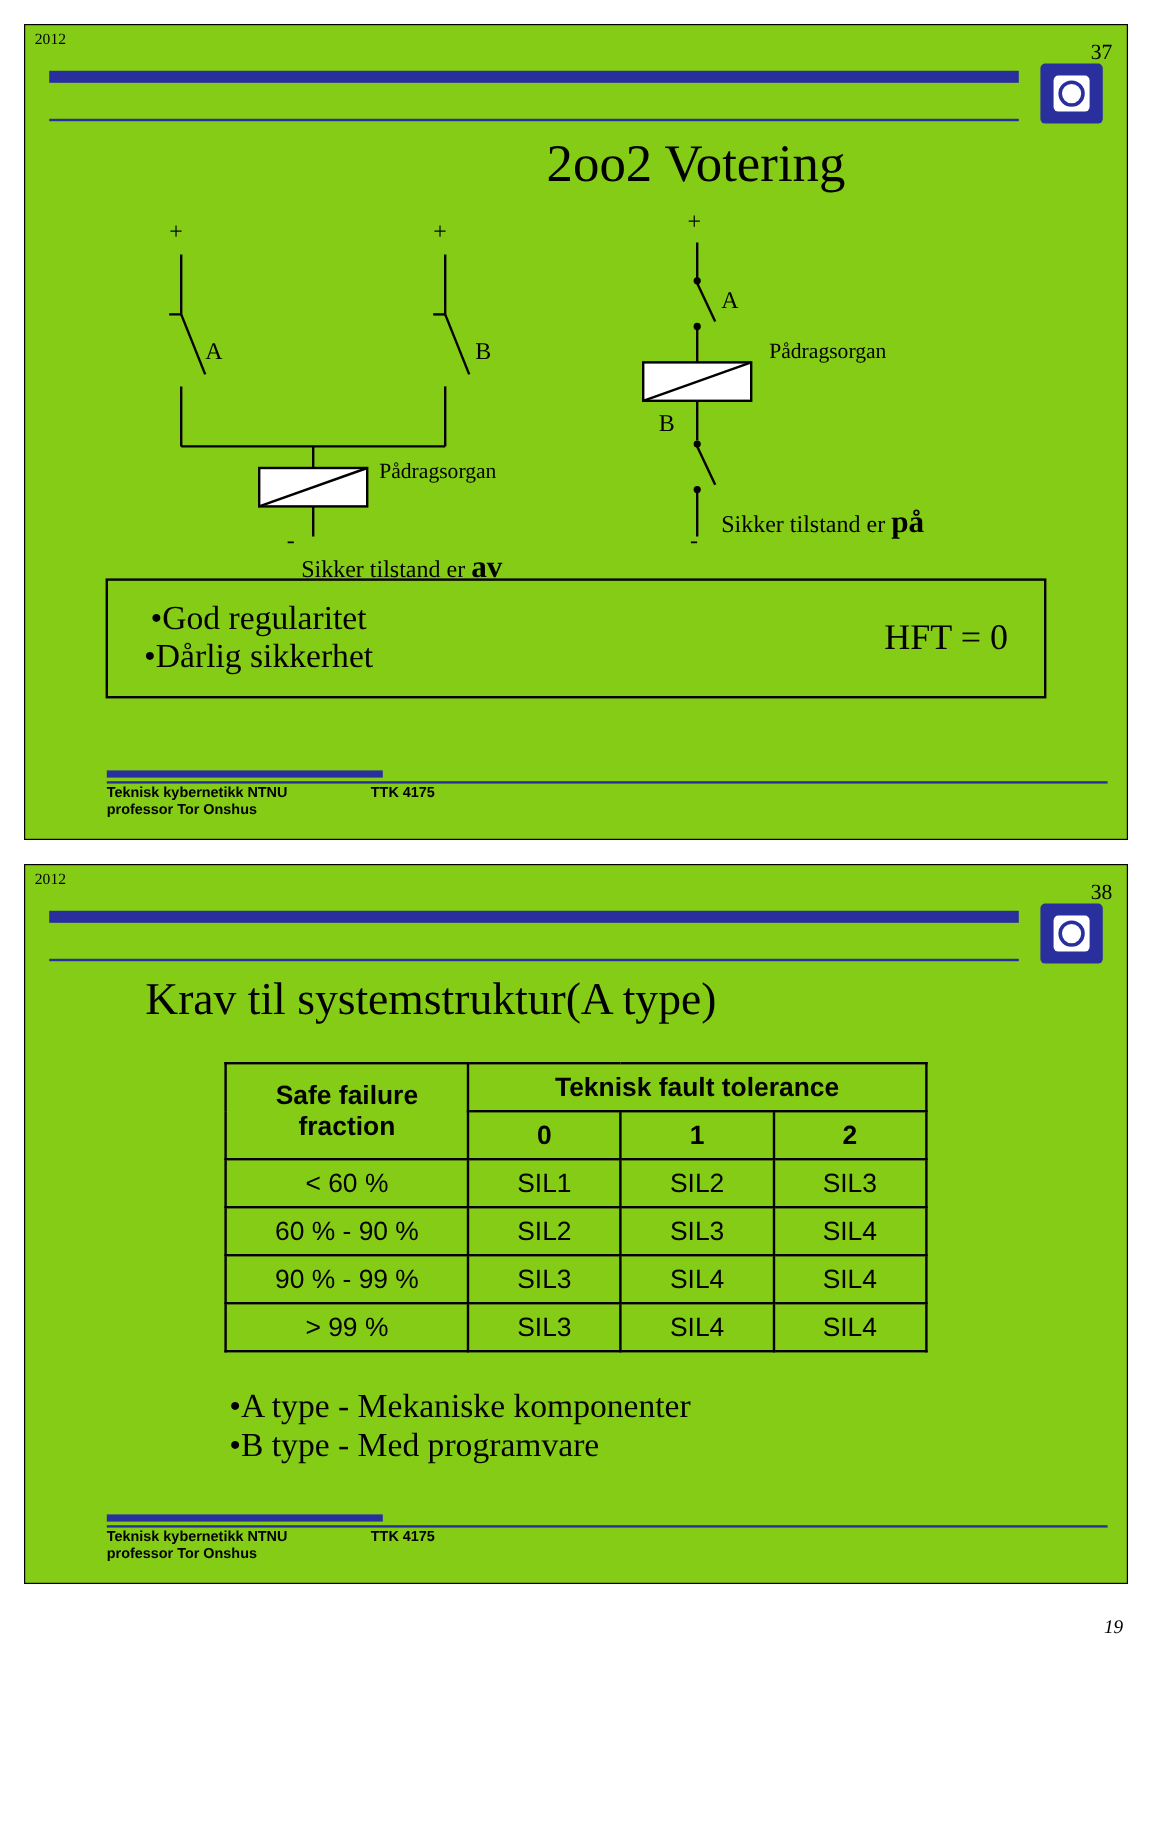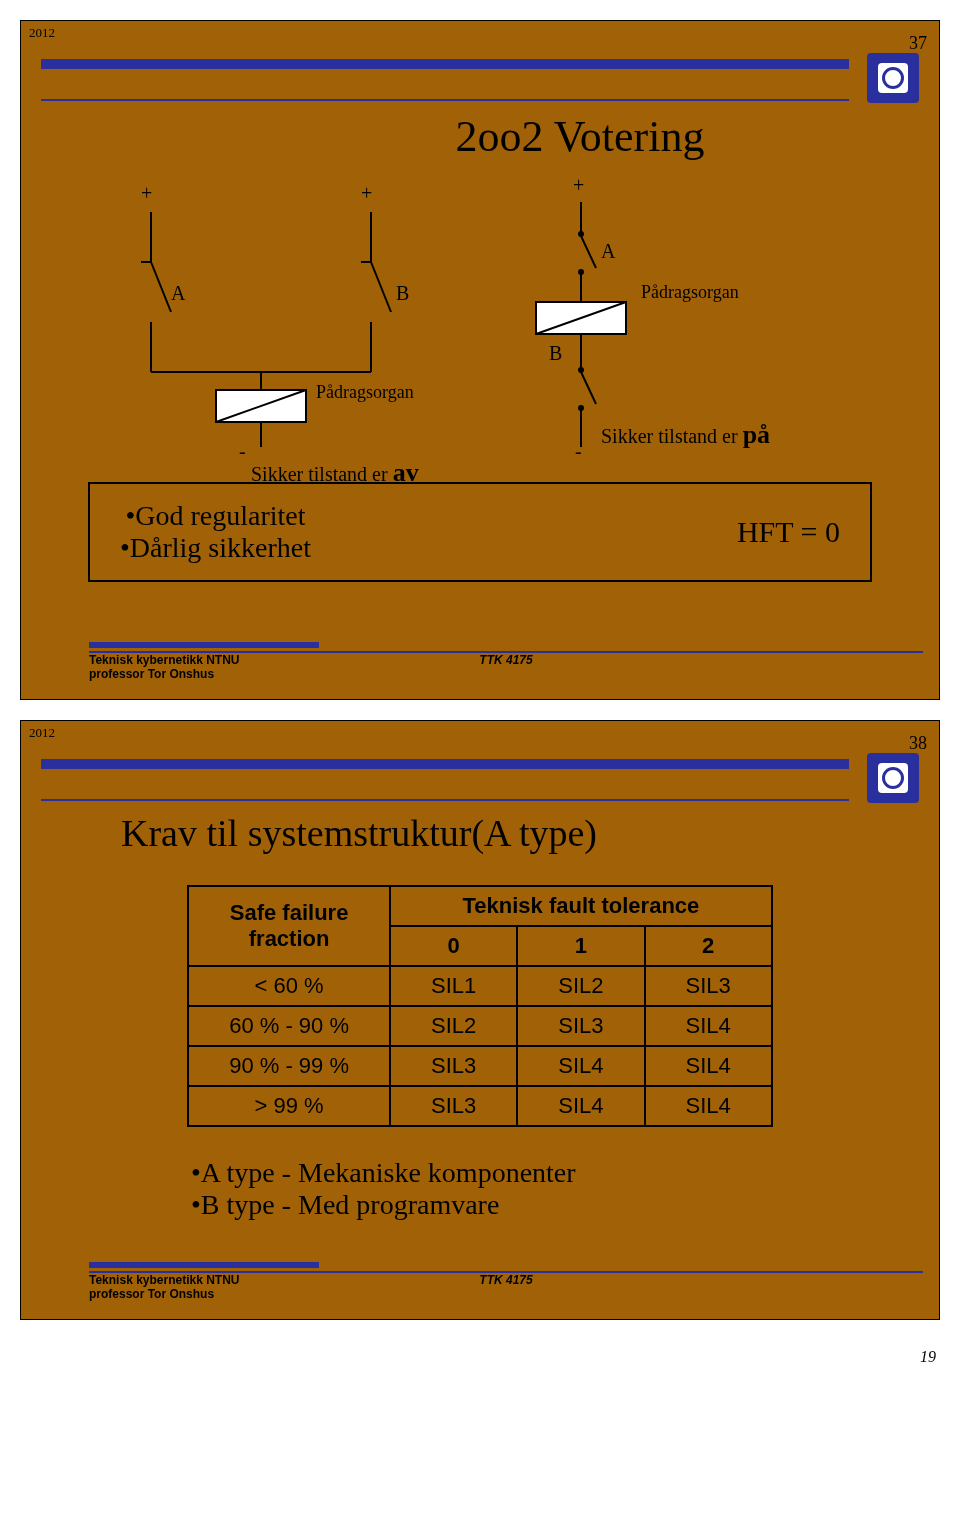--- a/index.html
+++ b/index.html
@@ -9,21 +9,21 @@
     background: #fff;
     font-family: "Times New Roman", serif;
   }
   .slide {
     position: relative;
     width: 920px;
     margin: 20px auto;
     border: 1px solid #000;
     padding: 20px;
     box-sizing: border-box;
-    background: #a16207;
+    background: #84cc16;
   }
   .slide.first { height: 680px; }
   .slide.second { height: 600px; }
   .year-top {
     position: absolute;
     top: 4px;
     left: 8px;
     font-size: 13px;
   }
   .page-no-top {
@@ -88,21 +88,21 @@
   .bottom-thick { height: 6px; background: #2a2f9e; width: 230px; }
   .bottom-thin { height: 2px; background: #2a2f9e; margin-top: 3px; }
   .footer-row {
     display: flex;
     font-size: 12px;
     font-family: Arial, sans-serif;
     color: #000;
     font-weight: bold;
   }
   .footer-left { width: 220px; }
-  .footer-mid { flex:1; text-align:center;font-style:italic; }
+  .footer-mid { flex:1; text-align:left; }
   
   .title1 {
     font-size: 44px;
     text-align: center;
     margin: 0 0 0 200px;
   }
   
   .circuit {
     position: relative;
     width: 880px;

